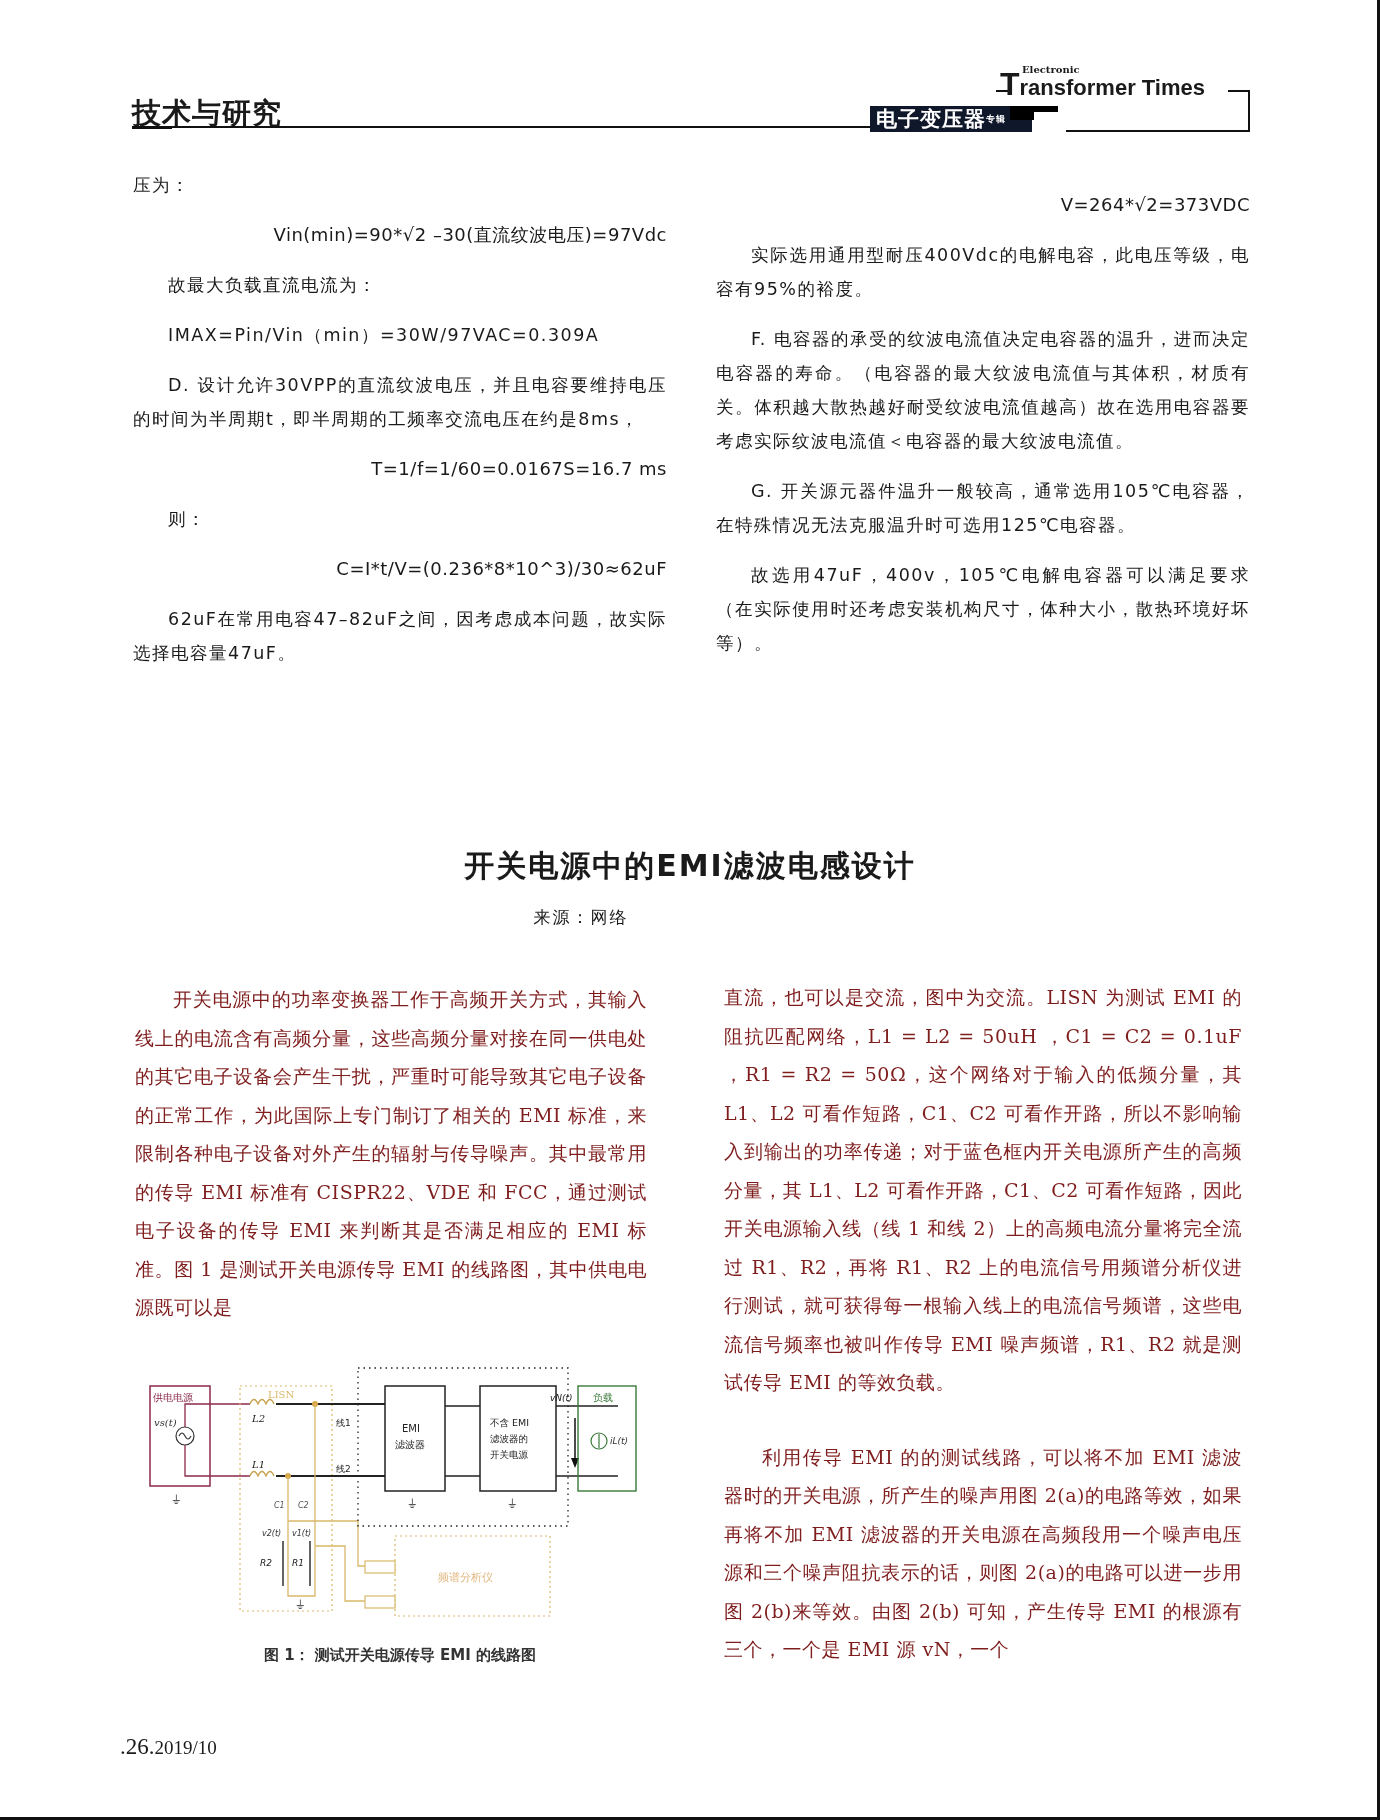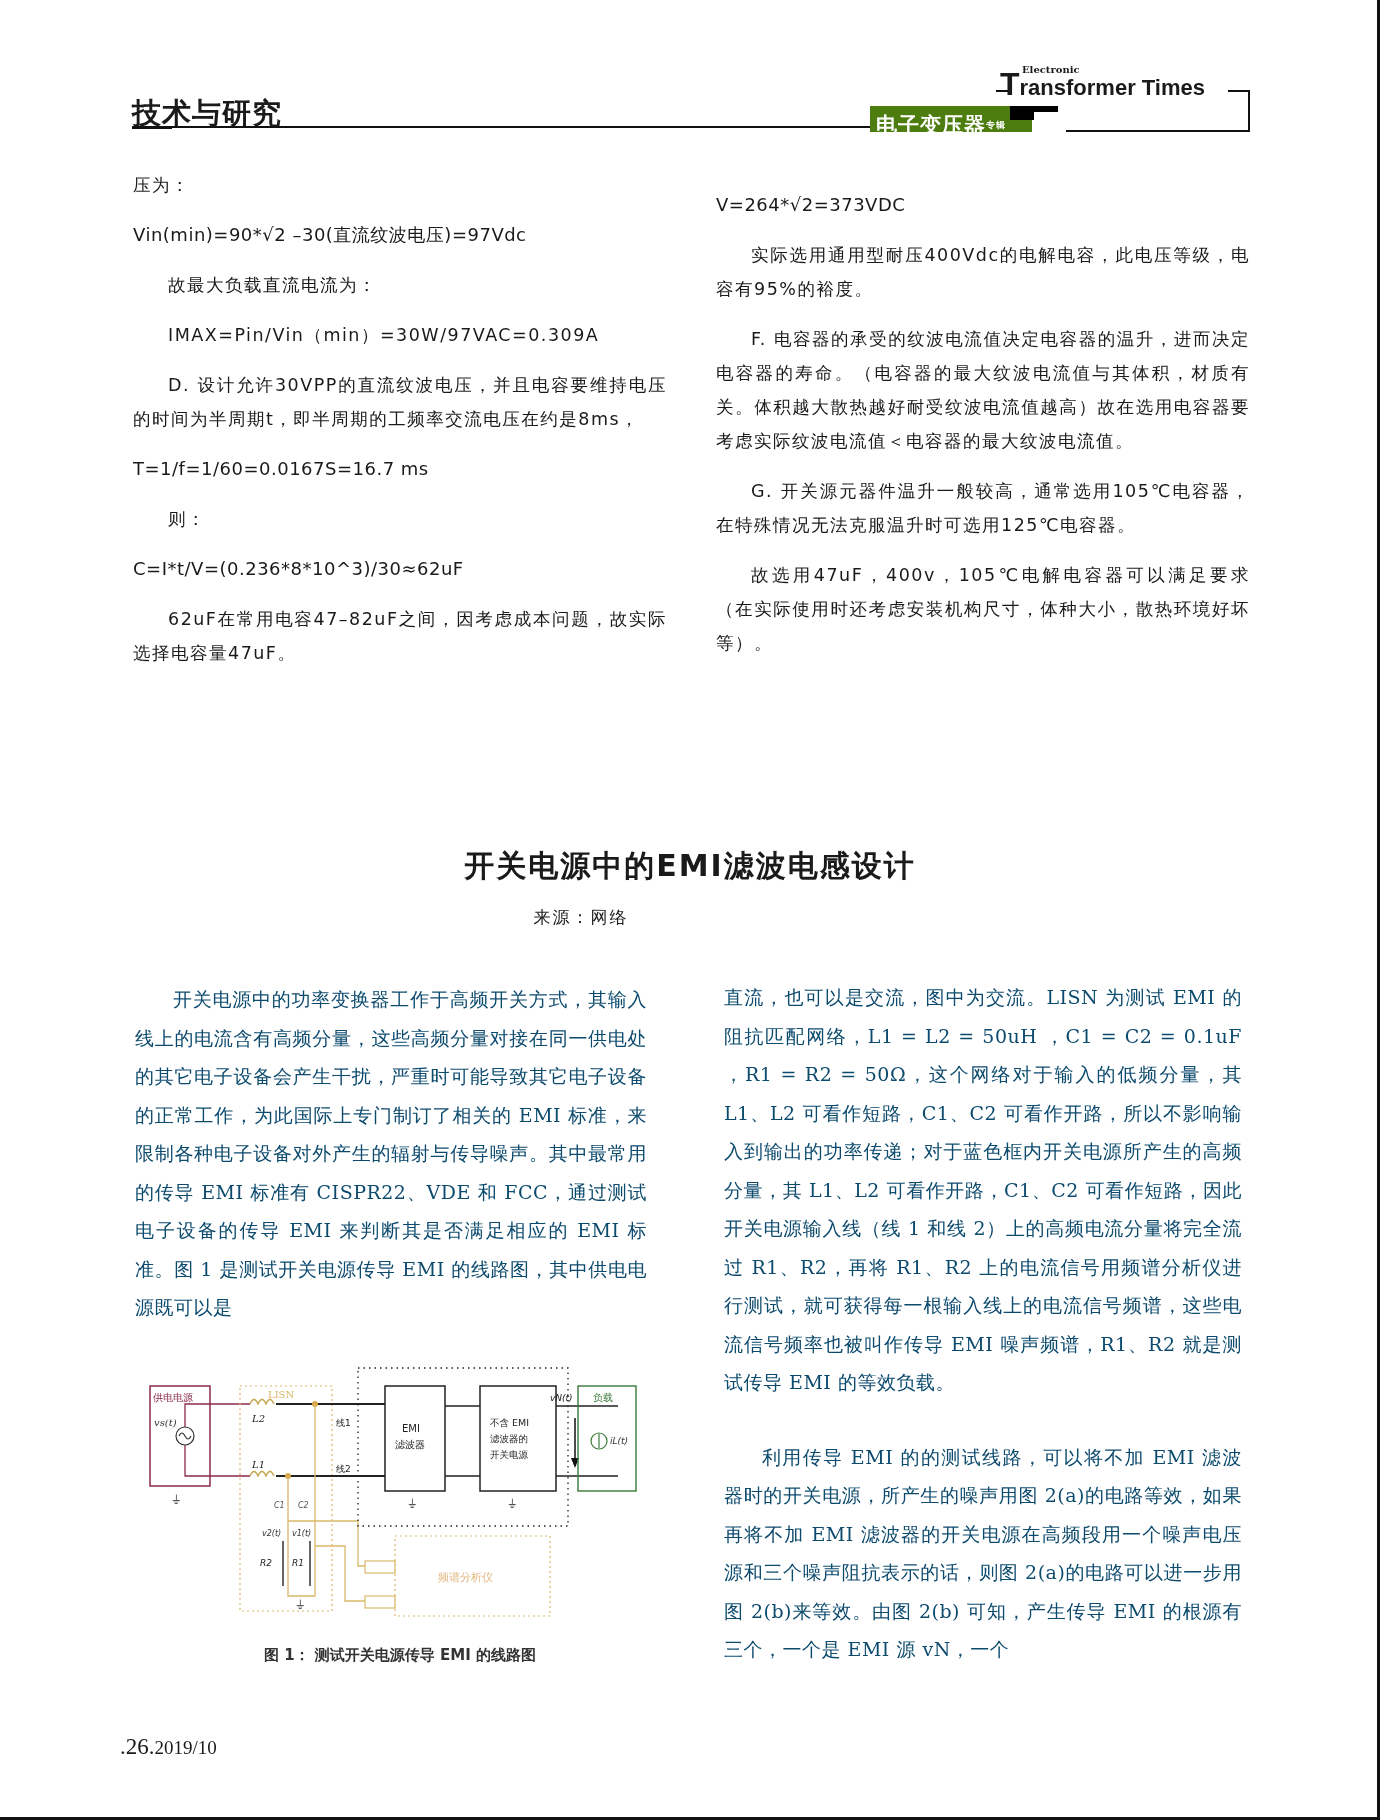--- a/index.html
+++ b/index.html
@@ -7,48 +7,48 @@
          font-family:"DejaVu Sans", sans-serif; color:#1a1a1a; }
   .abs { position:absolute; }
   
   .edge-right { position:absolute; right:0; top:0; width:3px; height:1820px; background:#111; }
   .edge-bottom { position:absolute; left:0; bottom:0; width:1380px; height:3px; background:#111; }
 
   
   .section-title { left:132px; top:94px; font-size:29px; font-weight:bold; letter-spacing:1px; font-family:"DejaVu Sans", sans-serif; }
   .header-line { left:132px; top:126px; width:738px; height:2px; background:#111; }
   .header-line-thick { left:132px; top:126px; width:40px; height:3px; background:#111; }
-  .badge { left:870px; top:106px; height:26px; padding:0 26px 0 6px; background:#4d7c0f; color:#fff;
-           font-size:21px; font-weight:bold; line-height:38px; letter-spacing:1px; }
+  .badge { left:870px; top:106px; height:26px; padding:0 26px 0 6px; background:#0f172a; color:#fff;
+           font-size:21px; font-weight:bold; line-height:26px; letter-spacing:1px; }
   .badge small { font-size:9px; vertical-align:top; }
   .stair1 { left:1010px; top:106px; width:48px; height:6px; background:#000; }
   .stair2 { left:1010px; top:112px; width:24px; height:8px; background:#000; }
   .header-line2 { left:1066px; top:130px; width:182px; height:2px; background:#111; }
   .brand { left:1000px; top:66px; font-family:"Liberation Sans", sans-serif; font-weight:bold; font-size:22px; }
   .brand .big-t { font-size:32px; }
   .brand .small-e { position:absolute; left:22px; top:-2px; font-size:10px; font-family:"DejaVu Serif", serif; }
   .brand-dash-left { left:996px; top:90px; width:16px; height:2px; background:#111; }
   .brand-dash-right { left:1228px; top:90px; width:22px; height:2px; background:#111; }
   .brand-vert { left:1248px; top:90px; width:2px; height:42px; background:#111; }
 
   
   .col { position:absolute; font-family:"DejaVu Sans", sans-serif; font-size:17.5px; line-height:34px; }
   .col p { margin:0; text-align:justify; letter-spacing:1.5px; }
   .col .ind { text-indent:2em; }
-  .col .eq { text-align:left; font-size:18px; letter-spacing:0.5px; }
+  .col .eq { text-align:right; font-size:18px; letter-spacing:0.5px; }
   .col .gap { margin-top:16px; }
   .col-left-top { left:133px; top:168px; width:534px; }
   .col-right-top { left:716px; top:188px; width:534px; }
 
   
   .article-title { left:0; width:1380px; top:846px; text-align:center; font-size:30px; font-weight:bold; letter-spacing:2px; }
   .article-source { left:0; width:1162px; top:906px; text-align:center; font-size:17px; letter-spacing:2px; }
 
   
-  .col2 { position:absolute; font-family:"DejaVu Serif", serif; font-size:19px; line-height:38.5px; color:#0c4a6e; }
+  .col2 { position:absolute; font-family:"DejaVu Serif", serif; font-size:19px; line-height:38.5px; color:#7f1d1d; }
   .col2 p { margin:0; text-align:justify; letter-spacing:0.5px; }
   .col2 .ind { text-indent:2em; }
   .col-left-bot { left:135px; top:980px; width:512px; }
   .col-right-bot { left:724px; top:978px; width:518px; }
   .col-right-bot .p2 { margin-top:36px; }
 
   
   .figure { left:140px; top:1356px; width:520px; height:320px; }
   .fig-caption { left:140px; top:1646px; width:520px; text-align:center; font-size:15px; font-weight:bold; color:#333; }
 

